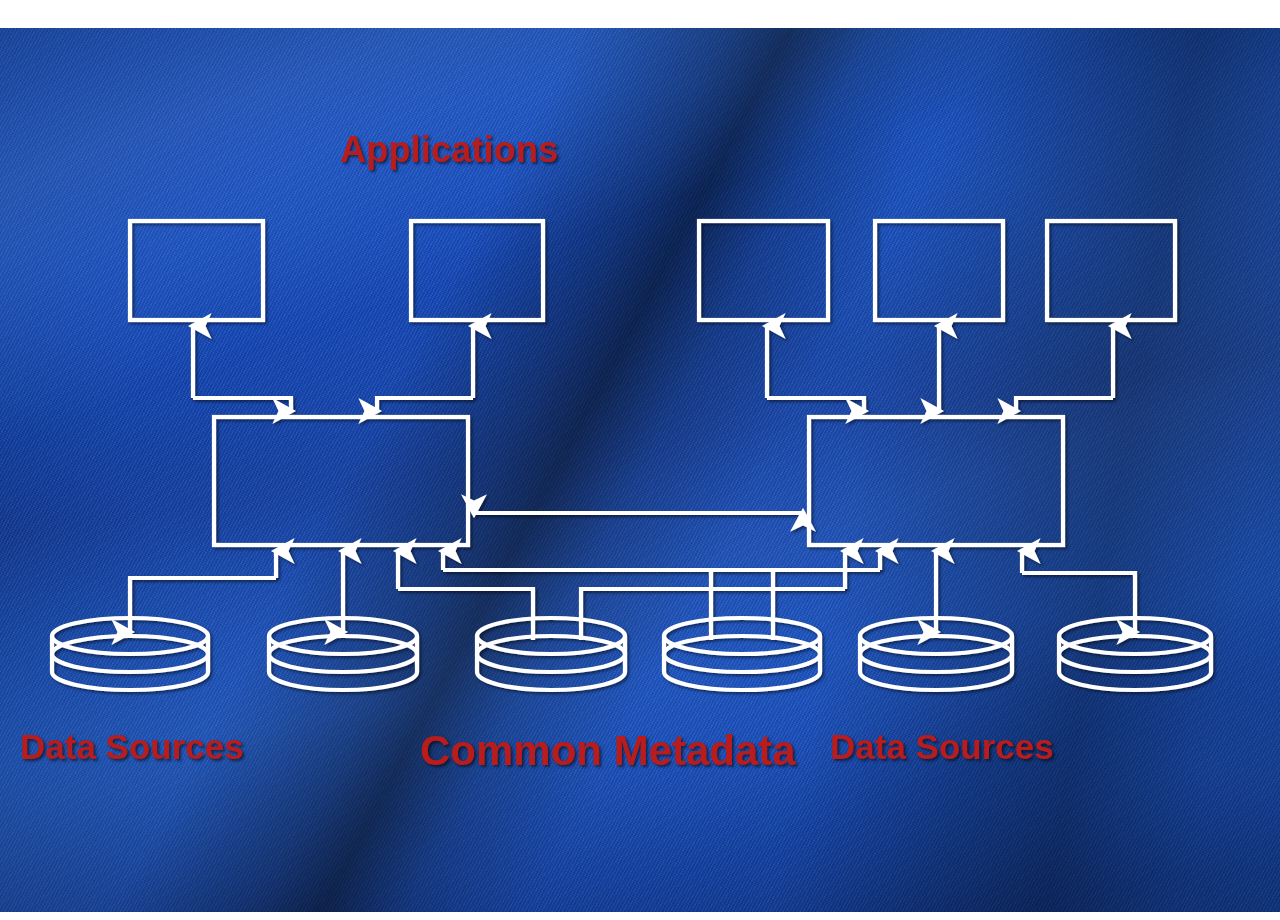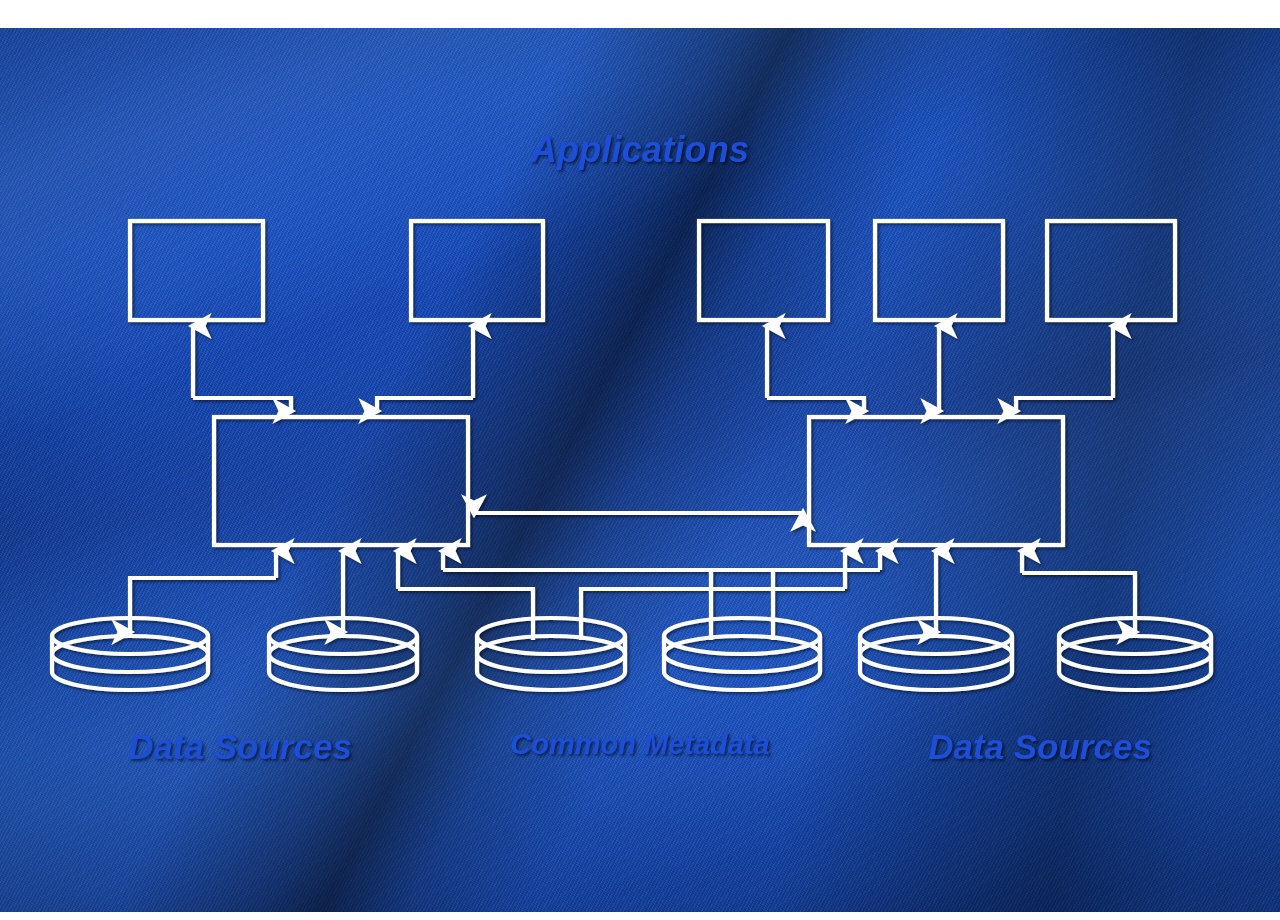--- a/index.html
+++ b/index.html
@@ -104,28 +104,27 @@
     position: absolute;
     left: 0;
     top: 0;
     width: 1280px;
     height: 920px;
   }
 
   
   .lbl {
     position: absolute;
-    color: #1d4ed8;
+    color: #b91c1c;
     font-weight: bold;
     font-family: "Liberation Sans", sans-serif;
     white-space: pre;
-    text-align: center;
+    text-align: left;
     text-shadow: 2px 2px 3px rgba(0,0,0,0.55);
     line-height: 1.05;
-    font-style: italic;
   }
   #title-applications {
     left: 340px;
     top: 131px;
     width: 600px;
     font-size: 36px;
     letter-spacing: 0.2px;
   }
   #title-data-platforms {
     left: 470px;
@@ -137,21 +136,21 @@
   #label-data-sources-left {
     left: 20px;
     top: 729px;
     width: 440px;
     font-size: 35px;
   }
   #label-common-metadata {
     left: 420px;
     top: 729px;
     width: 440px;
-    font-size: 29px;
+    font-size: 42px;
   }
   #label-data-sources-right {
     left: 830px;
     top: 729px;
     width: 420px;
     font-size: 35px;
   }
 </style>
 </head>
 <body>

